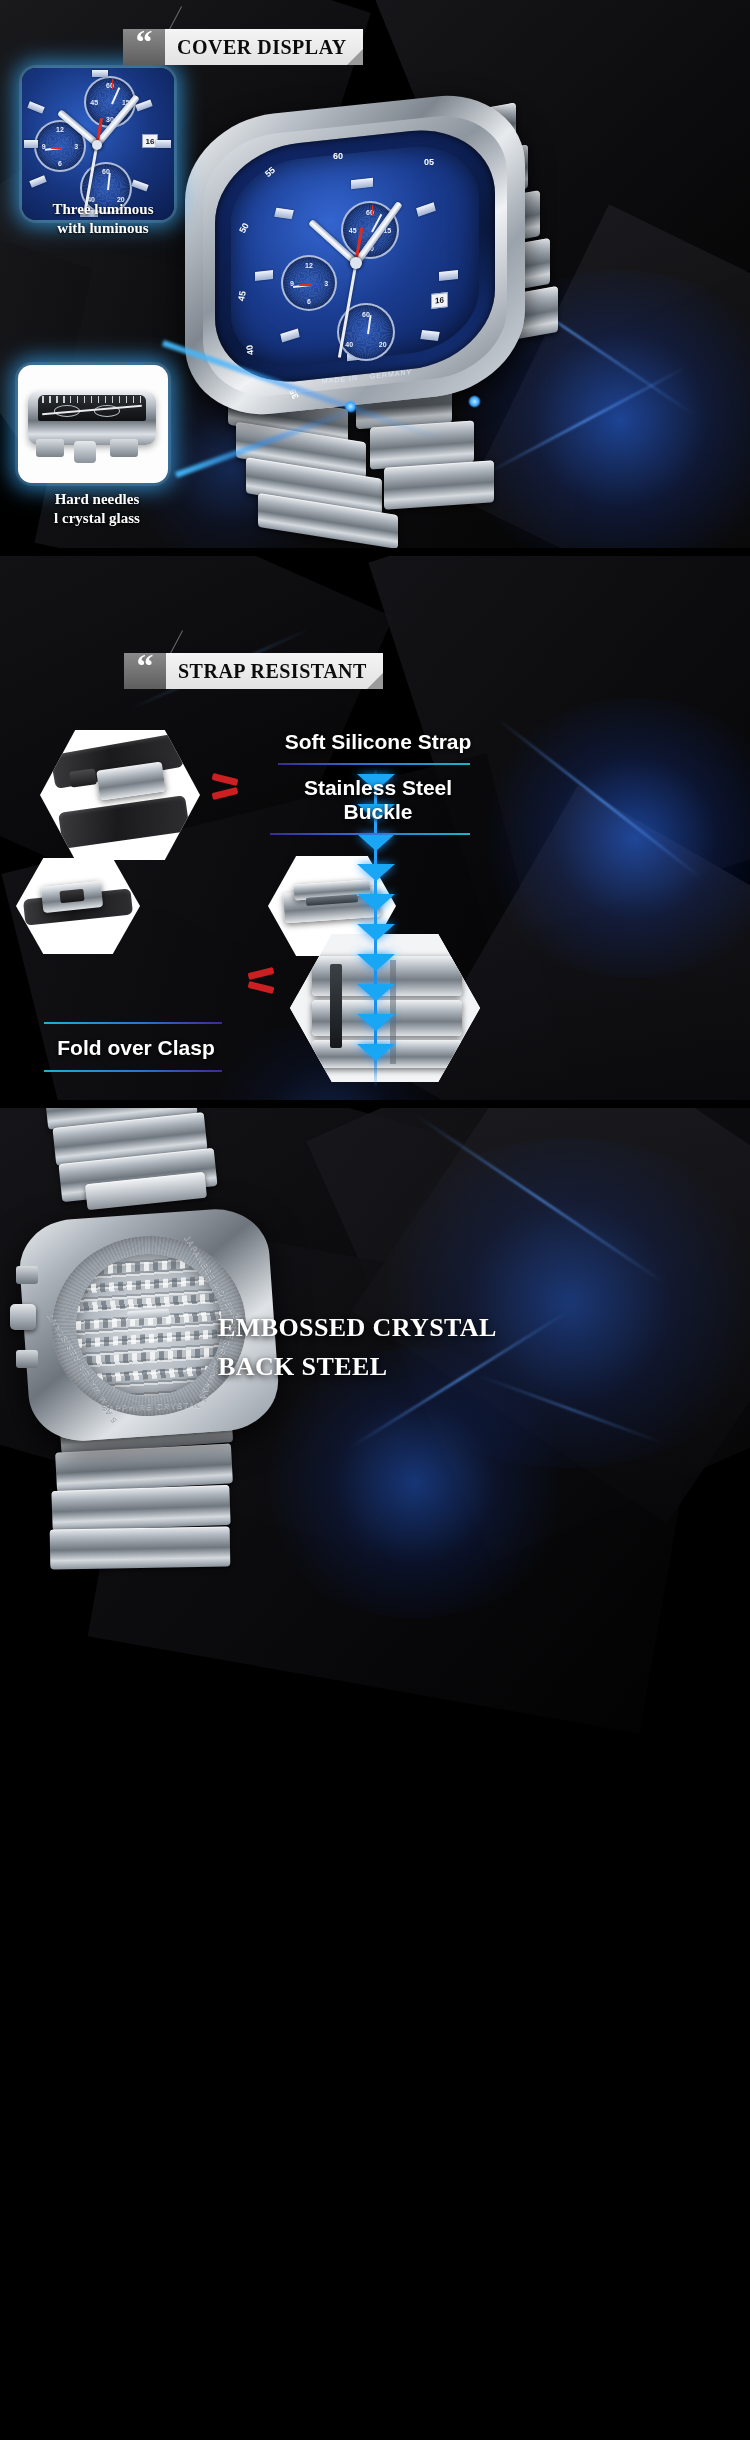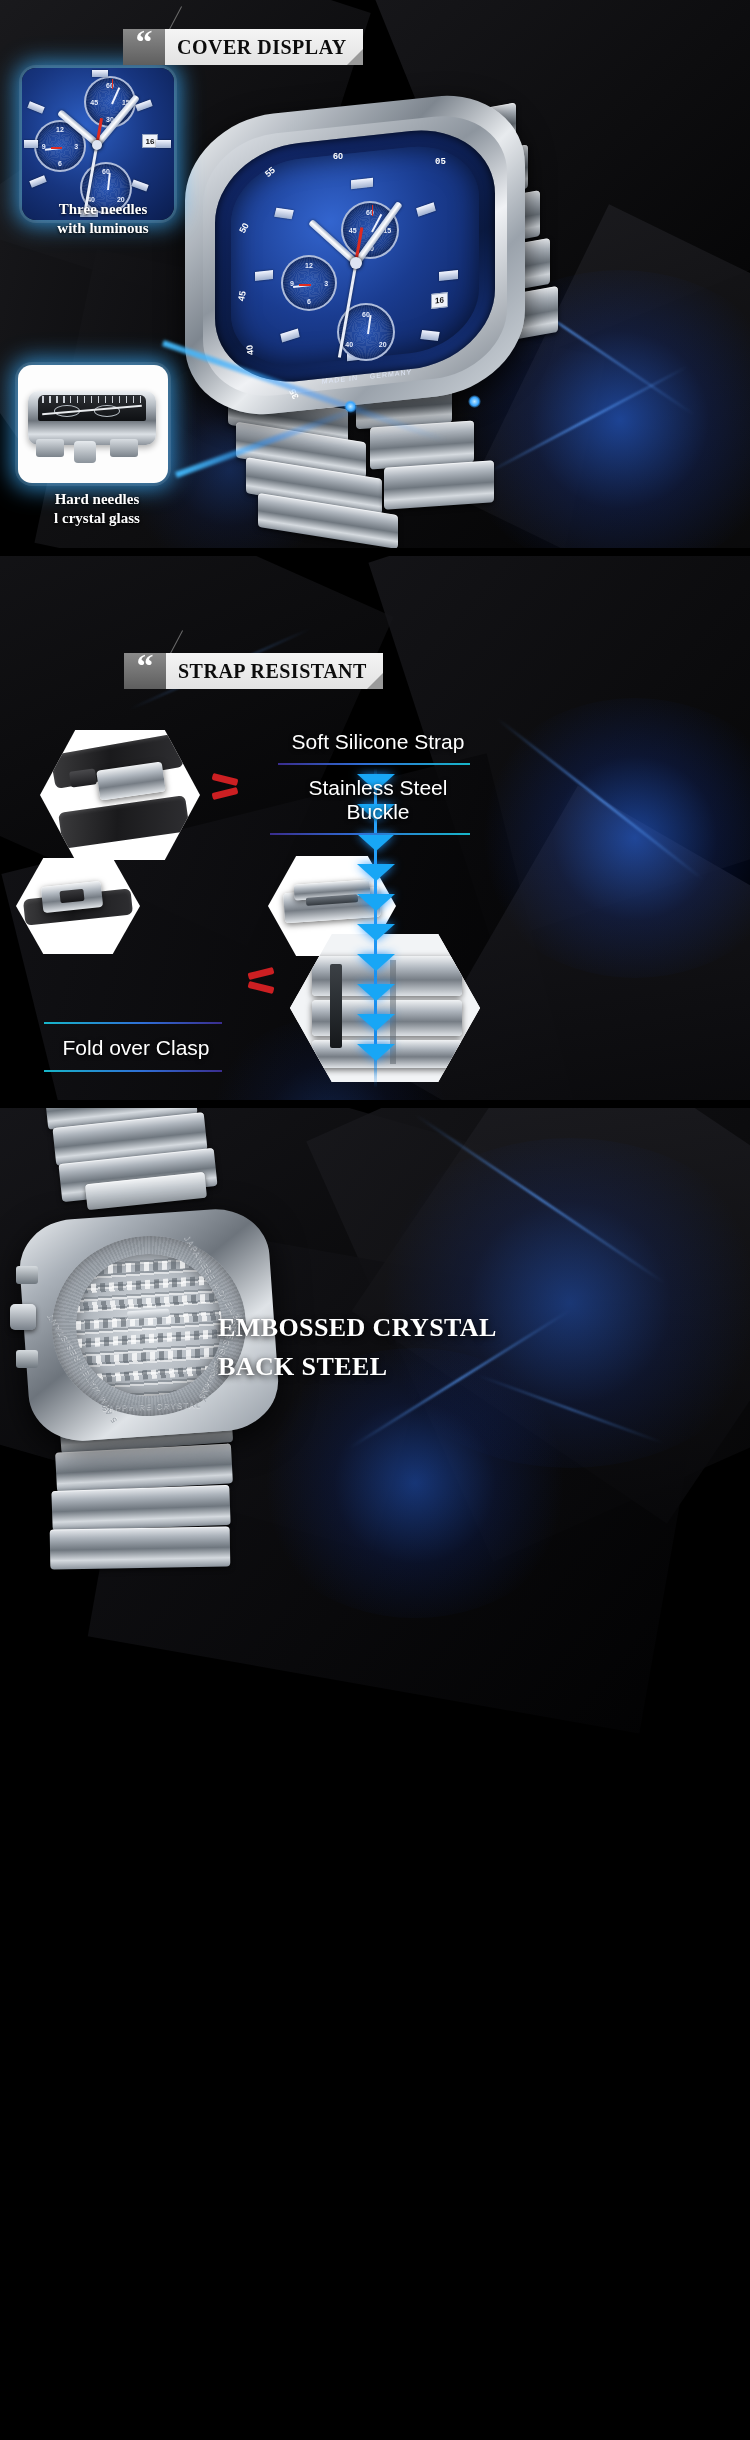--- a/index.html
+++ b/index.html
@@ -160,21 +160,21 @@
   }
 
   .photo-hex {
     position:absolute; background:#fff; z-index:14;
     box-shadow:0 0 16px 2px rgba(255,255,255,.18);
   }
   .hex-clip { clip-path:polygon(22% 0%,78% 0%,100% 50%,78% 100%,22% 100%,0% 50%); }
 
   .sil-label {
     position:absolute; color:#fff; font-family:"Liberation Sans", sans-serif;
-    font-weight:400; font-size:21px; text-align:center; z-index:18;
+    font-weight:700; font-size:21px; text-align:center; z-index:18;
     text-shadow:0 1px 4px #000; line-height:1.16;
   }
   .underline {
     position:absolute; height:2px; z-index:18;
     background:linear-gradient(90deg,#3a2d8e,#2f6fd6 45%,#17b6c9 100%);
   }
   .underline.rev {
     background:linear-gradient(90deg,#17b6c9,#2f6fd6 55%,#3a2d8e 100%);
   }
 
@@ -268,21 +268,21 @@
     <div class="case-outer" style="left:0;top:0;width:340px;height:300px;transform:skewY(-6deg);"></div>
     <div class="case-inner" style="left:18px;top:20px;width:304px;height:262px;transform:skewY(-6deg);"></div>
     <div class="bezel-ring" style="left:30px;top:32px;width:280px;height:238px;border-radius:30%;transform:skewY(-6deg);"></div>
 
     <div style="position:absolute;left:46px;top:48px;width:248px;height:206px;border-radius:28%;transform:skewY(-6deg);
                 background:radial-gradient(ellipse at 40% 32%,#3365cf 0%,#1a3c90 48%,#0c2058 100%);
                 box-shadow:inset 0 0 26px rgba(0,0,0,.55);">
     </div>
 
     <div class="tach" style="left:148px;top:46px;">60</div>
-    <div class="tach" style="left:250px;top:52px;font-family:Liberation Mono, monospace;">05</div>
+    <div class="tach" style="left:239px;top:52px;">05</div>
     <div class="tach" style="left:80px;top:62px;transform:rotate(-38deg);">55</div>
     <div class="tach" style="left:54px;top:118px;transform:rotate(-62deg);">50</div>
     <div class="tach" style="left:52px;top:186px;transform:rotate(-80deg);">45</div>
     <div class="tach" style="left:60px;top:240px;transform:rotate(-100deg);">40</div>
     <div class="tach" style="left:104px;top:284px;transform:rotate(-118deg);">35</div>
 
     <div class="marker" style="left:166px;top:74px;width:22px;height:9px;transform:skewY(-6deg);"></div>
     <div class="marker" style="left:232px;top:100px;width:18px;height:9px;transform:skewY(-6deg) rotate(-14deg);"></div>
     <div class="marker" style="left:254px;top:166px;width:19px;height:9px;transform:skewY(-6deg);"></div>
     <div class="marker" style="left:236px;top:226px;width:18px;height:9px;transform:skewY(-6deg) rotate(12deg);"></div>
@@ -379,21 +379,21 @@
     <div class="marker" style="left:110px;top:114px;width:16px;height:7px;transform:rotate(20deg);"></div>
     <div class="marker" style="left:134px;top:72px;width:15px;height:8px;"></div>
     <div class="marker" style="left:114px;top:34px;width:16px;height:7px;transform:rotate(-20deg);"></div>
     <div class="hand" style="width:7px;height:62px;left:72px;top:14px;transform:rotate(40deg);border-radius:3px;"></div>
     <div class="hand" style="width:7px;height:50px;left:72px;top:26px;transform:rotate(-50deg);border-radius:3px;"></div>
     <div class="hand sec" style="width:2.5px;height:72px;left:74px;top:4px;transform:rotate(190deg);"></div>
     <div style="position:absolute;width:2.5px;height:26px;left:74px;top:76px;background:#e02b20;transform:rotate(190deg);transform-origin:top center;"></div>
     <div class="pivot" style="left:70px;top:72px;width:10px;height:10px;"></div>
   </div>
   <div class="caption" style="left:18px;top:200px;width:170px;">
-    <span>Three needles</span><br>
+    <span>Three luminous</span><br>
     <span>with luminous</span>
   </div>
 
   <div class="callout" style="left:18px;top:365px;width:150px;height:118px;background:#fdfdfd;">
     <div style="position:absolute;left:10px;top:26px;width:128px;height:54px;border-radius:10px;
                 background:linear-gradient(180deg,#eef1f4 0%,#b6bdc4 26%,#6e757d 55%,#dbe0e5 80%,#8e959d 100%);
                 box-shadow:0 3px 6px rgba(0,0,0,.3);"></div>
     <div style="position:absolute;left:20px;top:30px;width:108px;height:26px;border-radius:6px 6px 2px 2px;
                 background:linear-gradient(180deg,#2c2f33,#0e1013);"></div>
     <div style="position:absolute;left:24px;top:31px;width:100px;height:7px;

